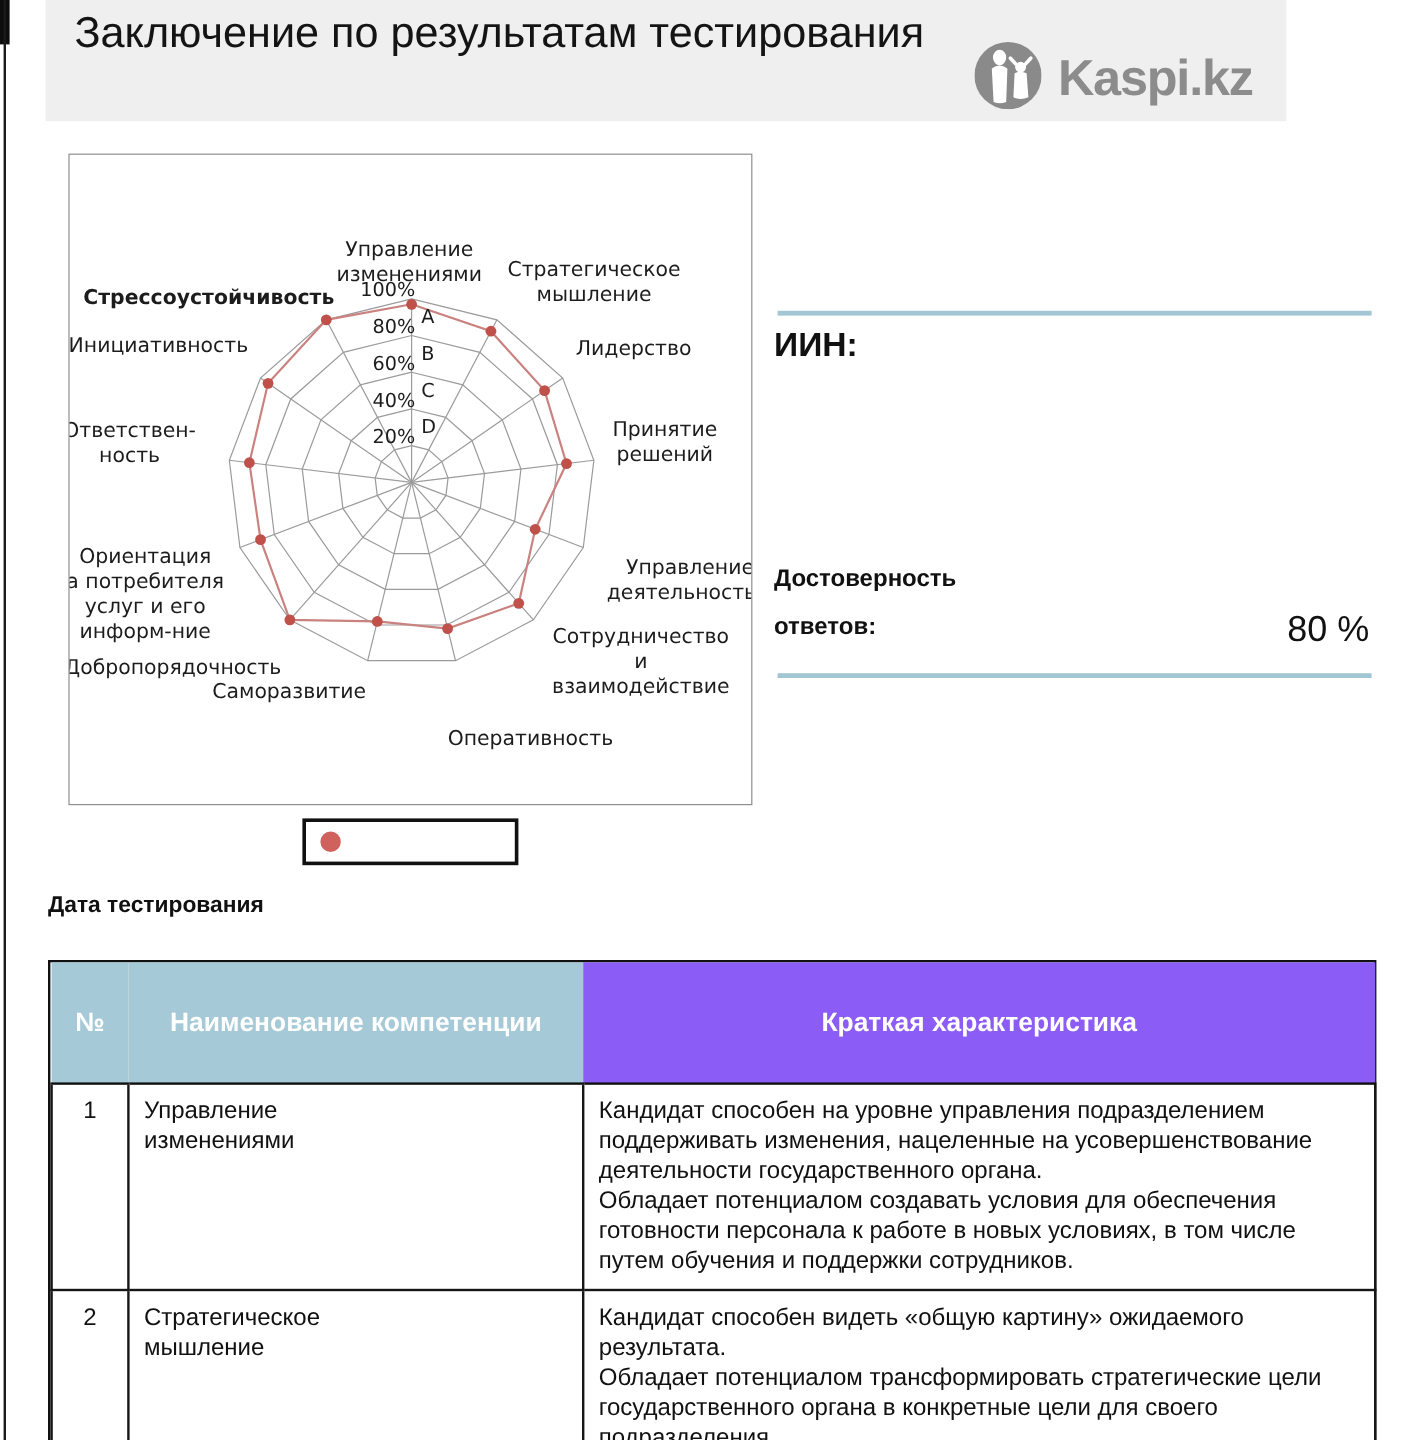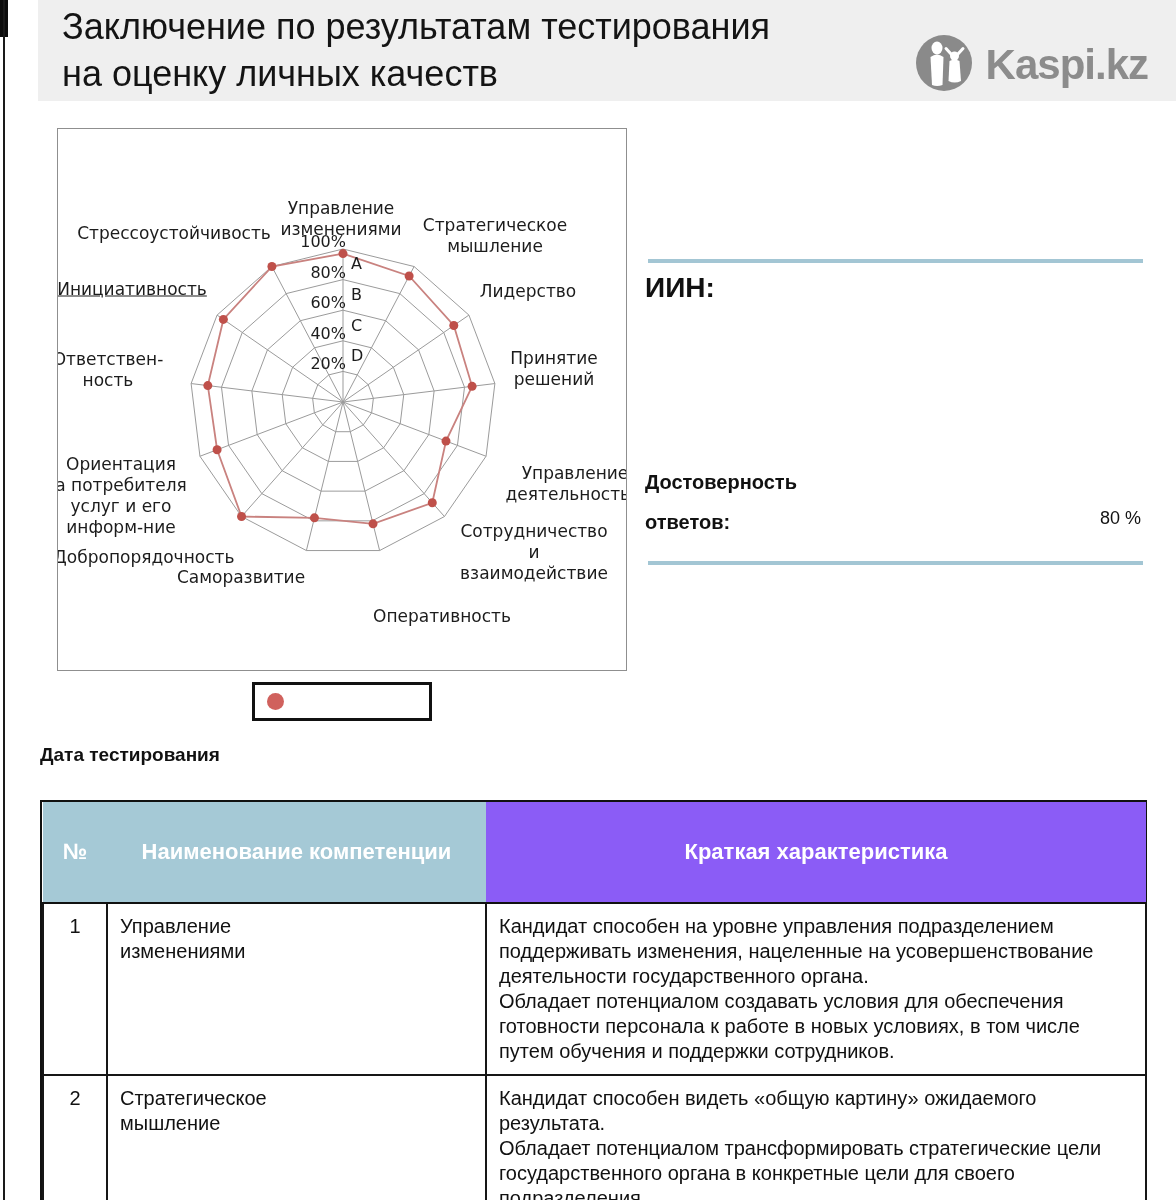--- a/index.html
+++ b/index.html
@@ -4,21 +4,21 @@
 <style>
   html,body{margin:0;padding:0;background:#fff;}
   #page{position:relative;width:1176px;height:1200px;background:#fff;overflow:hidden;
         font-family:"Liberation Sans",sans-serif;color:#111;}
 
   
   .edge-line{position:absolute;left:3px;top:0;width:2px;height:1200px;background:#1a1a1a;}
   .edge-bar{position:absolute;left:0;top:0;width:8px;height:37px;background:#0d0d0d;}
 
   
-  .header-band{position:absolute;left:38px;top:0;width:1138px;height:101px;background:#efefef;}
+  .header-band{position:absolute;left:38px;top:0;width:1034px;height:101px;background:#efefef;}
   .page-title{position:absolute;left:24px;top:3px;font-size:36px;line-height:47px;
               font-weight:500;color:#141414;letter-spacing:0;}
   .logo{position:absolute;right:28px;top:36px;height:58px;display:flex;align-items:center;}
   .logo-text{font-size:42px;font-weight:700;color:#8c8c8c;letter-spacing:-1px;margin-left:14px;}
 
   
   .chart-box{position:absolute;left:57px;top:128px;width:568px;height:541px;
              border:1px solid #8f8f8f;background:#fff;overflow:hidden;}
   .chart-label{position:absolute;transform:translate(-50%,-50%);text-align:center;
                white-space:pre-line;font-family:"DejaVu Sans",sans-serif;
@@ -31,21 +31,21 @@
   .legend-box{position:absolute;left:252px;top:682px;width:174px;height:33px;
               border:3px solid #111;background:#fff;display:flex;align-items:center;}
   .legend-dot{width:17px;height:17px;border-radius:50%;margin-left:12px;}
   .legend-label{font-size:16px;margin-left:8px;}
 
   
   .divider{position:absolute;height:4px;background:#a3c6d4;}
   .iin-label{position:absolute;left:645px;top:272px;font-size:28px;font-weight:700;}
   .rel-label{position:absolute;left:645px;top:462px;font-size:20px;font-weight:700;
              line-height:40px;white-space:pre-line;}
-  .rel-value{position:absolute;right:35px;top:508px;font-size:18px;font-weight:400;}
+  .rel-value{position:absolute;right:35px;top:508px;font-size:30px;font-weight:400;}
 
   
   .date-heading{position:absolute;left:40px;top:744px;font-size:19px;font-weight:700;}
 
   
   .table-wrap{position:absolute;left:40px;top:800px;width:1103px;border:2px solid #111;}
   table.cmp{border-collapse:collapse;width:100%;table-layout:fixed;}
   table.cmp th{background:#a5c9d6;color:#fff;font-size:22px;font-weight:700;
                height:100px;border:none;border-bottom:2px solid #111;text-align:center;
                vertical-align:middle;padding:0 10px;}
@@ -60,21 +60,20 @@
 <body>
 
 <div id="page">
 
   <div class="edge-bar"></div>
   <div class="edge-line"></div>
 
   <div class="header-band">
     <div class="page-title">
       <div>Заключение по результатам тестирования</div>
-      <div>на оценку личных качеств</div>
     </div>
     <div class="logo">
       <span>
         <svg width="56" height="56" viewBox="0 0 56 56">
           <circle cx="28" cy="28" r="28" fill="#8a8a8a"></circle>
           <ellipse cx="21" cy="13" rx="5.5" ry="6.5" fill="#fff"></ellipse>
           <path d="M14.5 22 Q21 17 27.5 22 L26.5 50 Q21 52 16 50 Z" fill="#fff"></path>
           <circle cx="38.5" cy="21" r="4.5" fill="#fff"></circle>
           <path d="M30 13.5 L35.5 19.5" stroke="#fff" stroke-width="3" stroke-linecap="round"></path>
           <path d="M47 13.5 L41.5 19.5" stroke="#fff" stroke-width="3" stroke-linecap="round"></path>
@@ -143,22 +142,22 @@
 и взаимодействие</div>
         <div class="chart-label" style="left: 384px; top: 450px; margin-top: 37px;">Оперативность</div>
         <div class="chart-label" style="left: 183px; top: 448px;">Саморазвитие</div>
         <div class="chart-label" style="left: 86px; top: 428px;">Добропорядочность</div>
         <div class="chart-label" style="left: 63px; top: 367px;">Ориентация
 а потребителя
 услуг и его
 информ-ние</div>
         <div class="chart-label" style="left: 50px; top: 241px;">Ответствен-
 ность</div>
-        <div class="chart-label" style="left: 74px; top: 160px; text-decoration: underline;">Инициативность</div>
-        <div class="chart-label" style="left: 116px; top: 104px;">Стрессоустойчивость</div>
+        <div class="chart-label" style="left: 74px; top: 160px;">Инициативность</div>
+        <div class="chart-label" style="left: 116px; top: 120px; font-weight: bold;">Стрессоустойчивость</div>
       </div>
   </div>
 
   <div class="legend-box">
     <span class="legend-dot" id="legend-dot" style="background: rgb(208, 97, 93);"></span>
     <span class="legend-label"></span>
   </div>
 
   <div class="divider" style="left:648px;top:259px;width:495px;"></div>
   <div class="iin-label">ИИН:</div>

